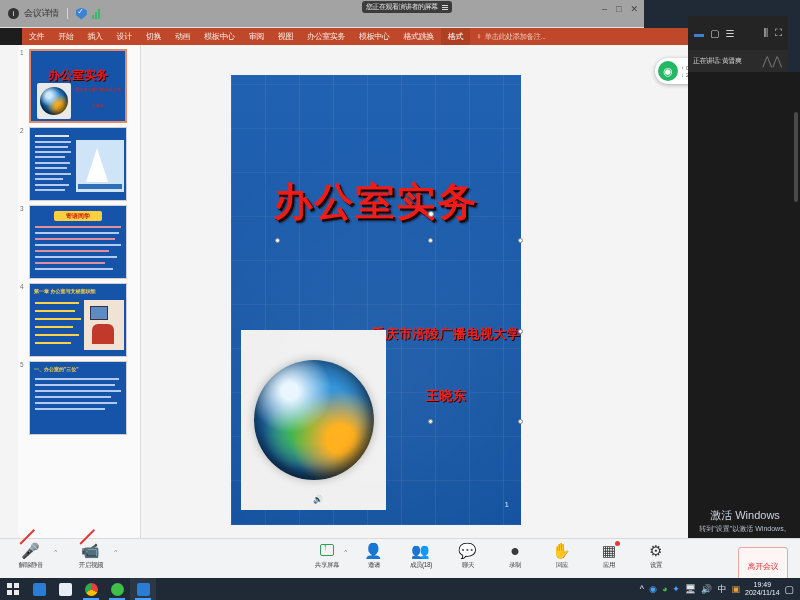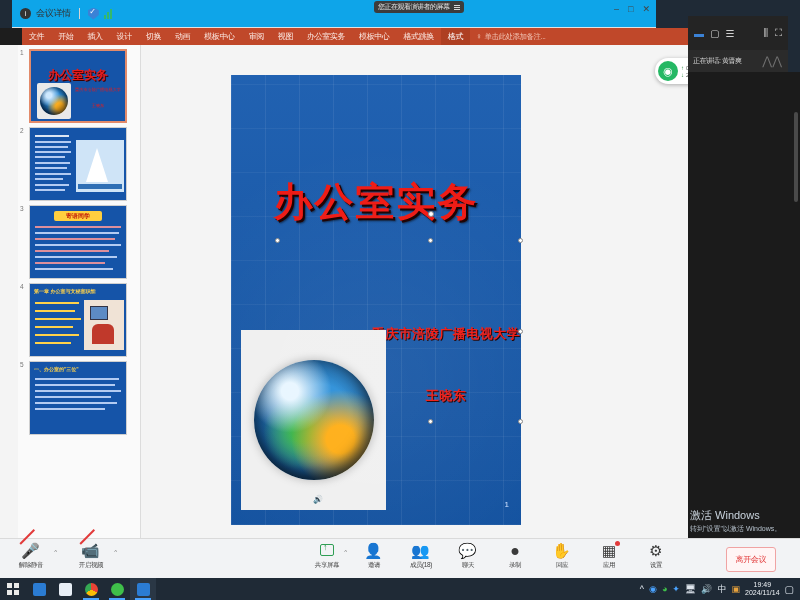--- a/index.html
+++ b/index.html
@@ -6,21 +6,21 @@
   html, body {
     width: 800px; height: 600px;
     font-family: "Liberation Sans", "DejaVu Sans", sans-serif;
     overflow: hidden; background: #1f2a36;
   }
   #app { position: relative; width: 800px; height: 600px; }
 
   
   .meet-top {
     position: absolute; left: 0; top: 0; width: 644px; height: 28px;
-    background: #0ea5e9; border-bottom: 1px solid #e2e2e2; margin-left: 12px;
+    background: #a3a3a3; border-bottom: 1px solid #e2e2e2;
   }
   .meet-top-left {
     position: absolute; left: 8px; top: 7px;
     display: flex; align-items: center; gap: 5px;
   }
   .mt-dot {
     width: 11px; height: 11px; border-radius: 50%;
     background: #333; color: #fff; font-size: 7px; line-height: 11px;
     text-align: center;
   }
@@ -215,21 +215,21 @@
     background: #2b2b2b;
   }
   .speaking-text { position: absolute; left: 5px; top: 6px; font-size: 7px; color: #d8d8d8; letter-spacing: -0.5px; }
   .speaking-logo { position: absolute; right: 6px; top: 4px; font-size: 12px; color: #6f6f6f; }
 
   .video-col { position: absolute; left: 688px; top: 72px; width: 112px; height: 466px; background: #1b1b1b; }
   .vc-scroll { position: absolute; right: 2px; top: 40px; width: 4px; height: 90px; background: #4a4a4a; border-radius: 2px; }
 
   
   .activate {
-    position: absolute; left: 690px; top: 508px; width: 110px; text-align: left;
+    position: absolute; left: 690px; top: 508px; width: 110px; text-align: center;
     color: #c9d3dd; pointer-events: none;
   }
   .act-1 { font-size: 11px; }
   .act-2 { font-size: 7px; color: #b5c0cb; margin-top: 1px; }
 
   
   .meet-bottom {
     position: absolute; left: 0; top: 538px; width: 800px; height: 40px;
     background: #f2f3f5; border-top: 1px solid #dadada;
   }
@@ -252,21 +252,21 @@
     border-radius: 50%; background: #e23a3a;
   }
   .share-ic {
     width: 14px; height: 12px; border: 1.6px solid #2f9e54; border-radius: 2px;
     display: inline-block; position: relative;
   }
   .share-ic::after {
     content: "↑"; position: absolute; left: 2px; top: -3px; font-size: 9px; color: #2f9e54;
   }
   .leave-btn {
-    position: absolute; right: 24px; top: 8px; padding: 6px 9px;
+    position: absolute; right: 12px; top: 8px; padding: 13px 9px;
     border: 1px solid #f0a3a3; border-radius: 3px; background: #fff5f5;
     color: #e23a3a; font-size: 8px; letter-spacing: -0.4px;
   }
 
   
   .taskbar {
     position: absolute; left: 0; top: 578px; width: 800px; height: 22px;
     background: #1f2a36; display: flex; align-items: center;
   }
   .tb-ic {

